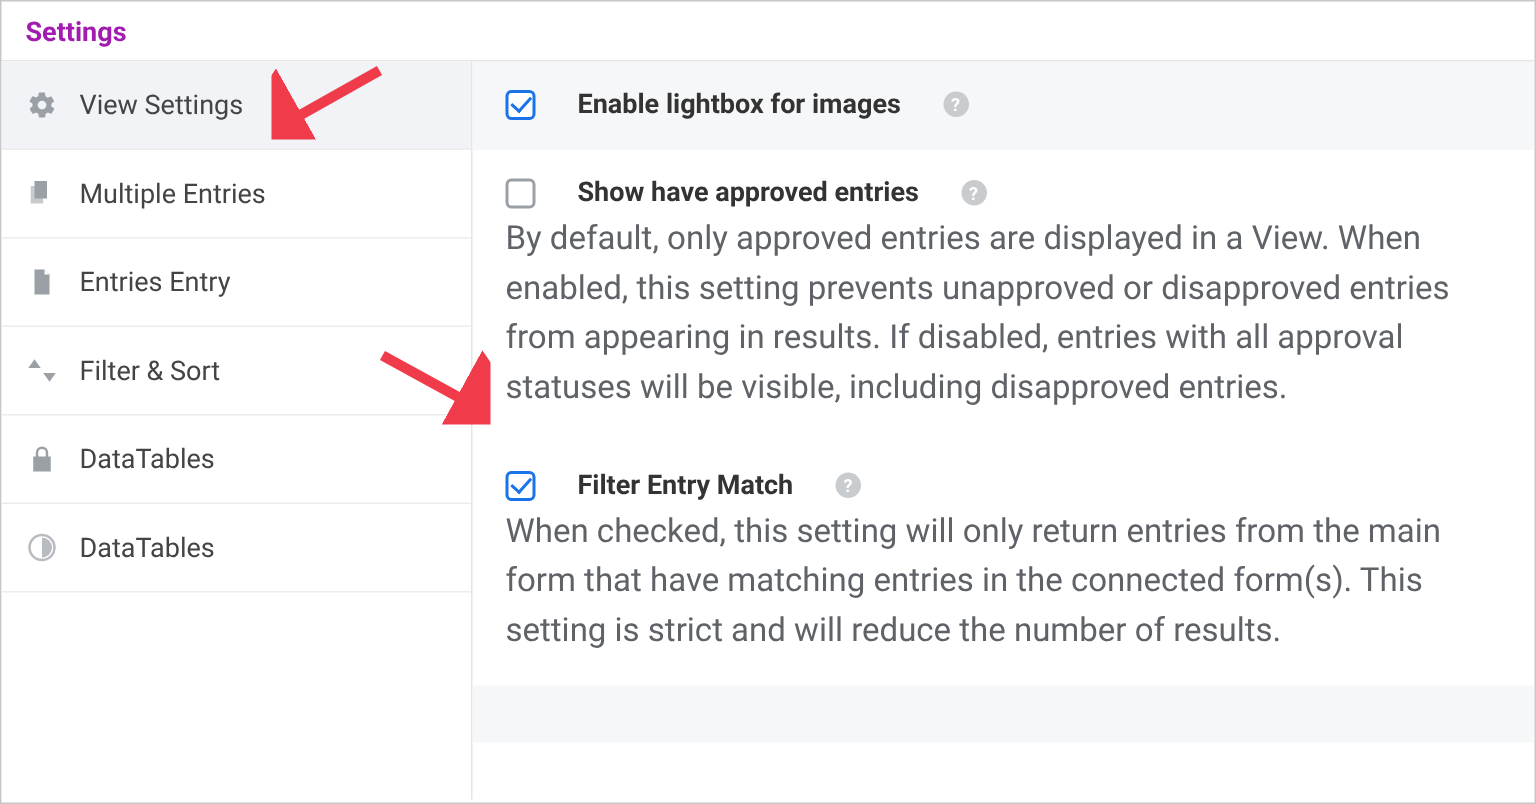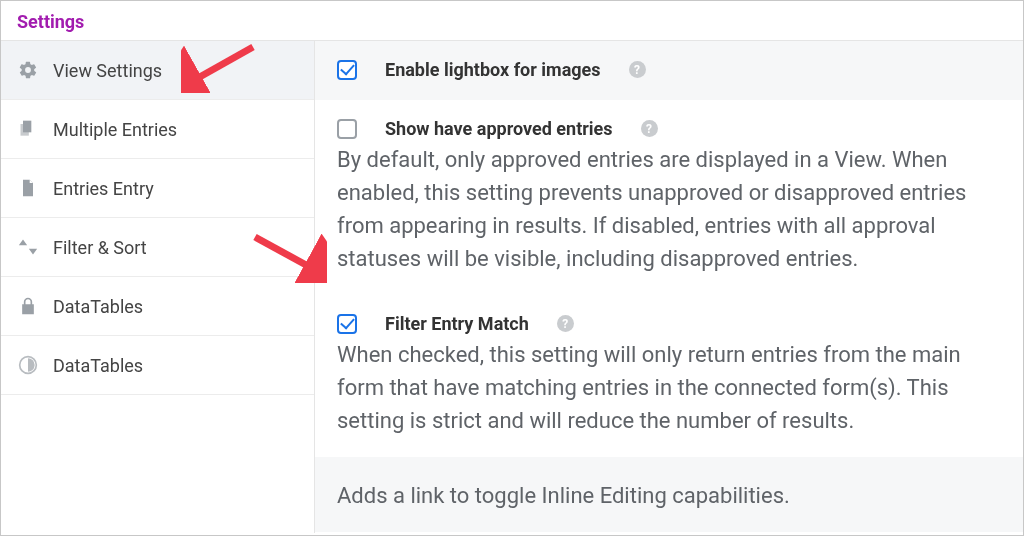--- a/index.html
+++ b/index.html
@@ -116,21 +116,20 @@
       <div class="setting-row">
         <div class="row-head">
           <span class="checkbox checked"></span>
           <span class="row-label">Filter Entry Match</span>
           <span class="help-icon">?</span>
         </div>
         <div class="row-desc">When checked, this setting will only return entries from the main form that have matching entries in the connected form(s). This setting is strict and will reduce the number of results.</div>
       </div>
 
       <div class="setting-row alt">
-        <div class="row-desc">Adds a link to toggle Inline Editing capabilities.</div>
       </div>
 
     </div>
   </div>
 
   <div class="arrow" style="left:180px; top:40px;">
     <svg width="80" height="52" viewBox="0 0 80 52">
         <defs>
           <marker id="ah1" markerWidth="10" markerHeight="10" refX="2" refY="5" orient="auto">
             <path d="M0 0 L10 5 L0 10 Z" fill="#ef3b4a"></path>

